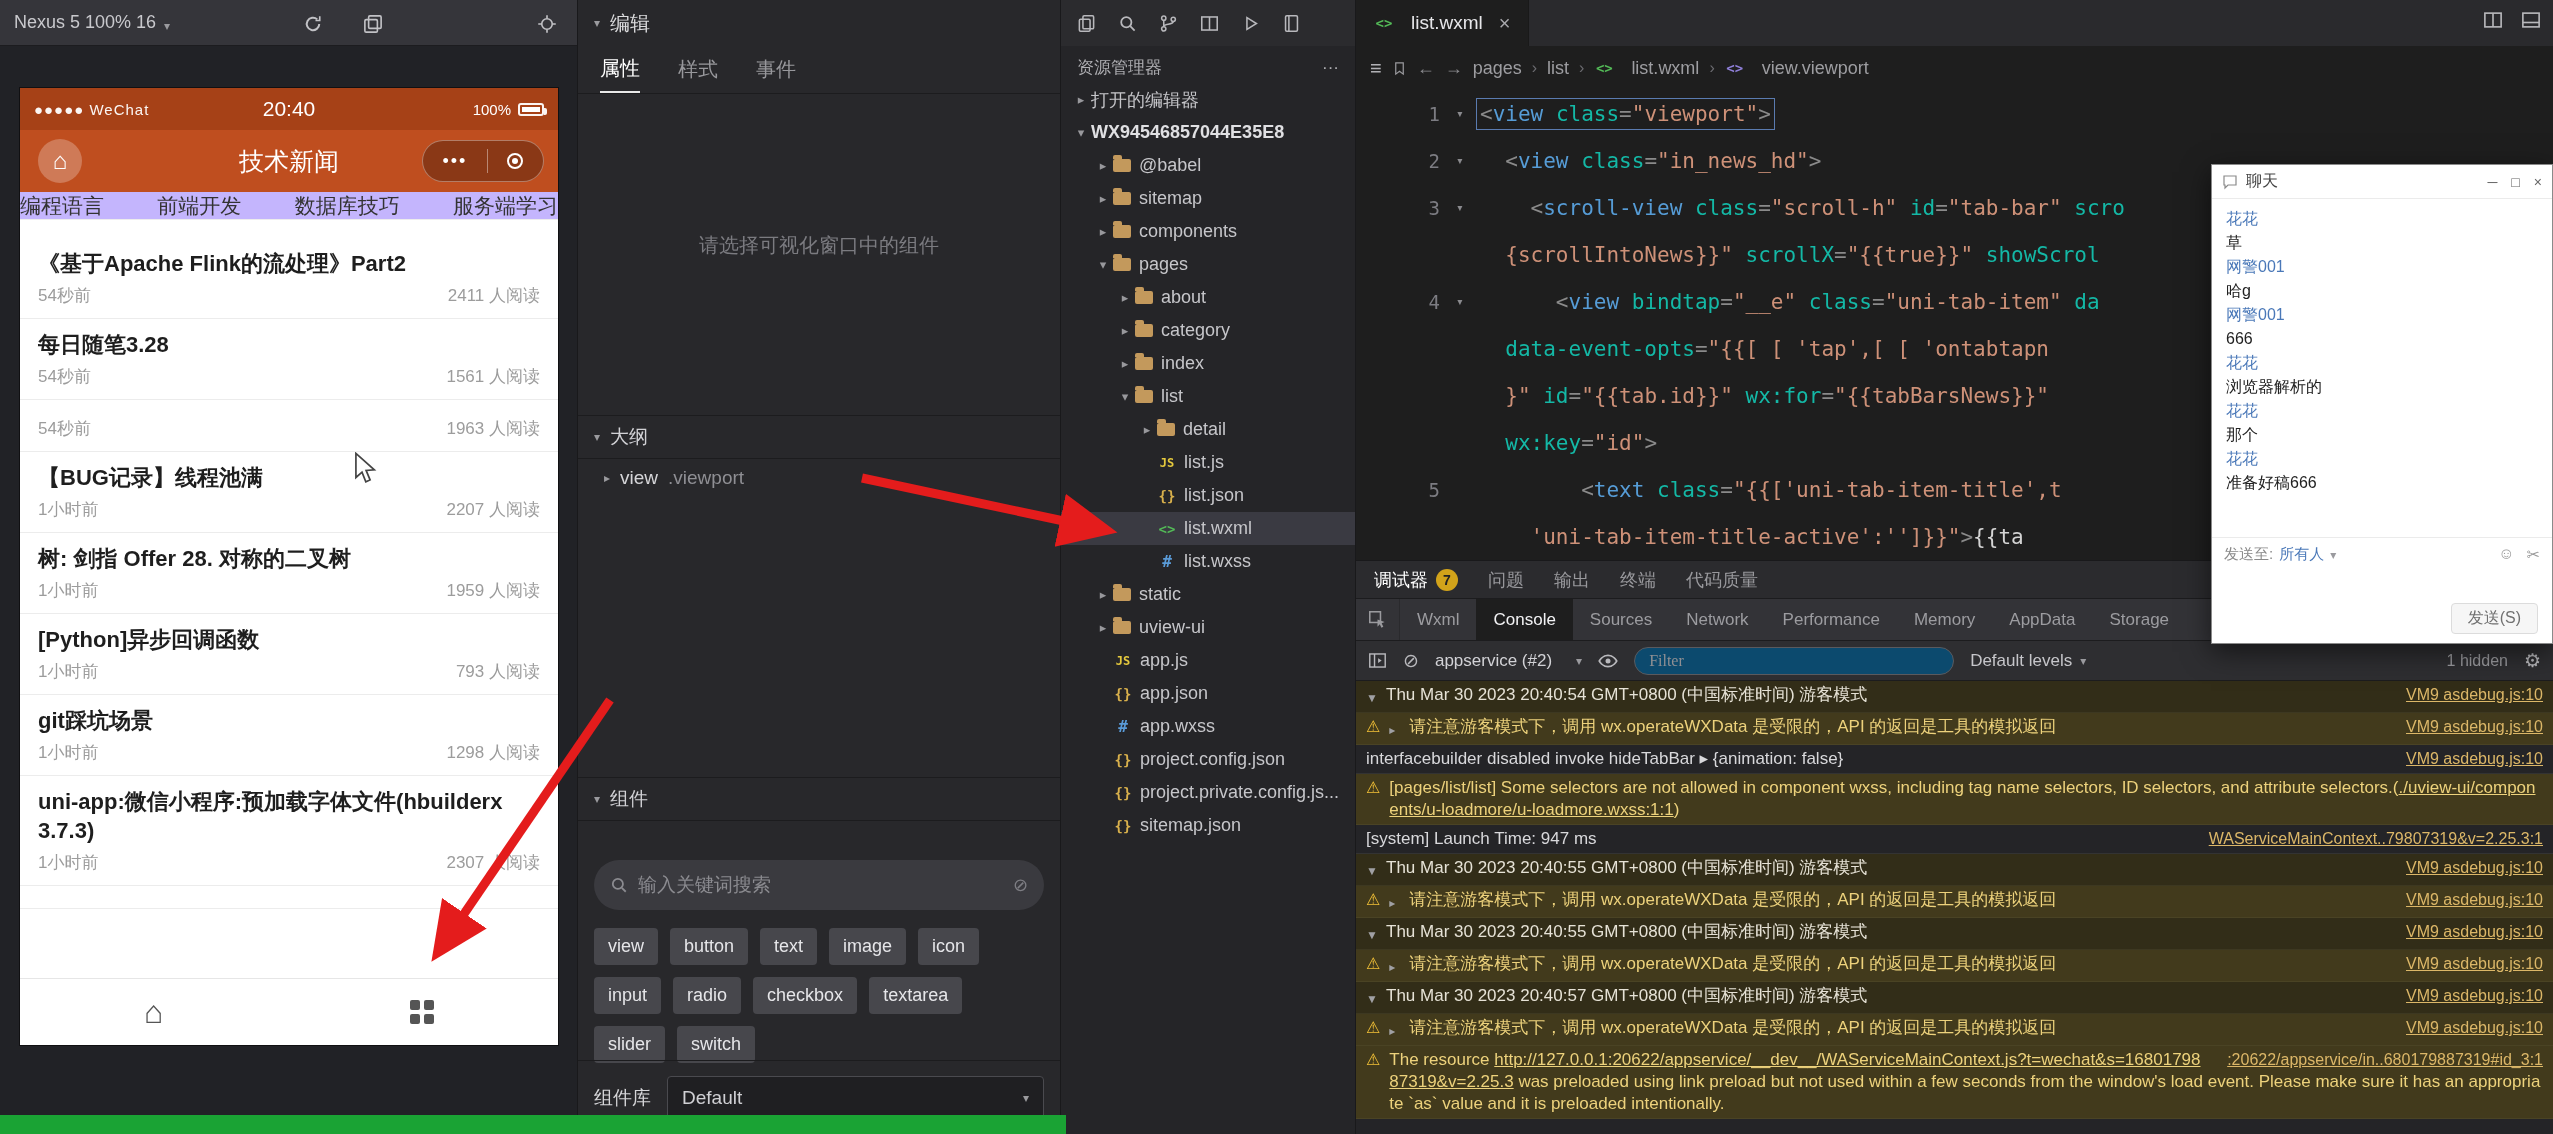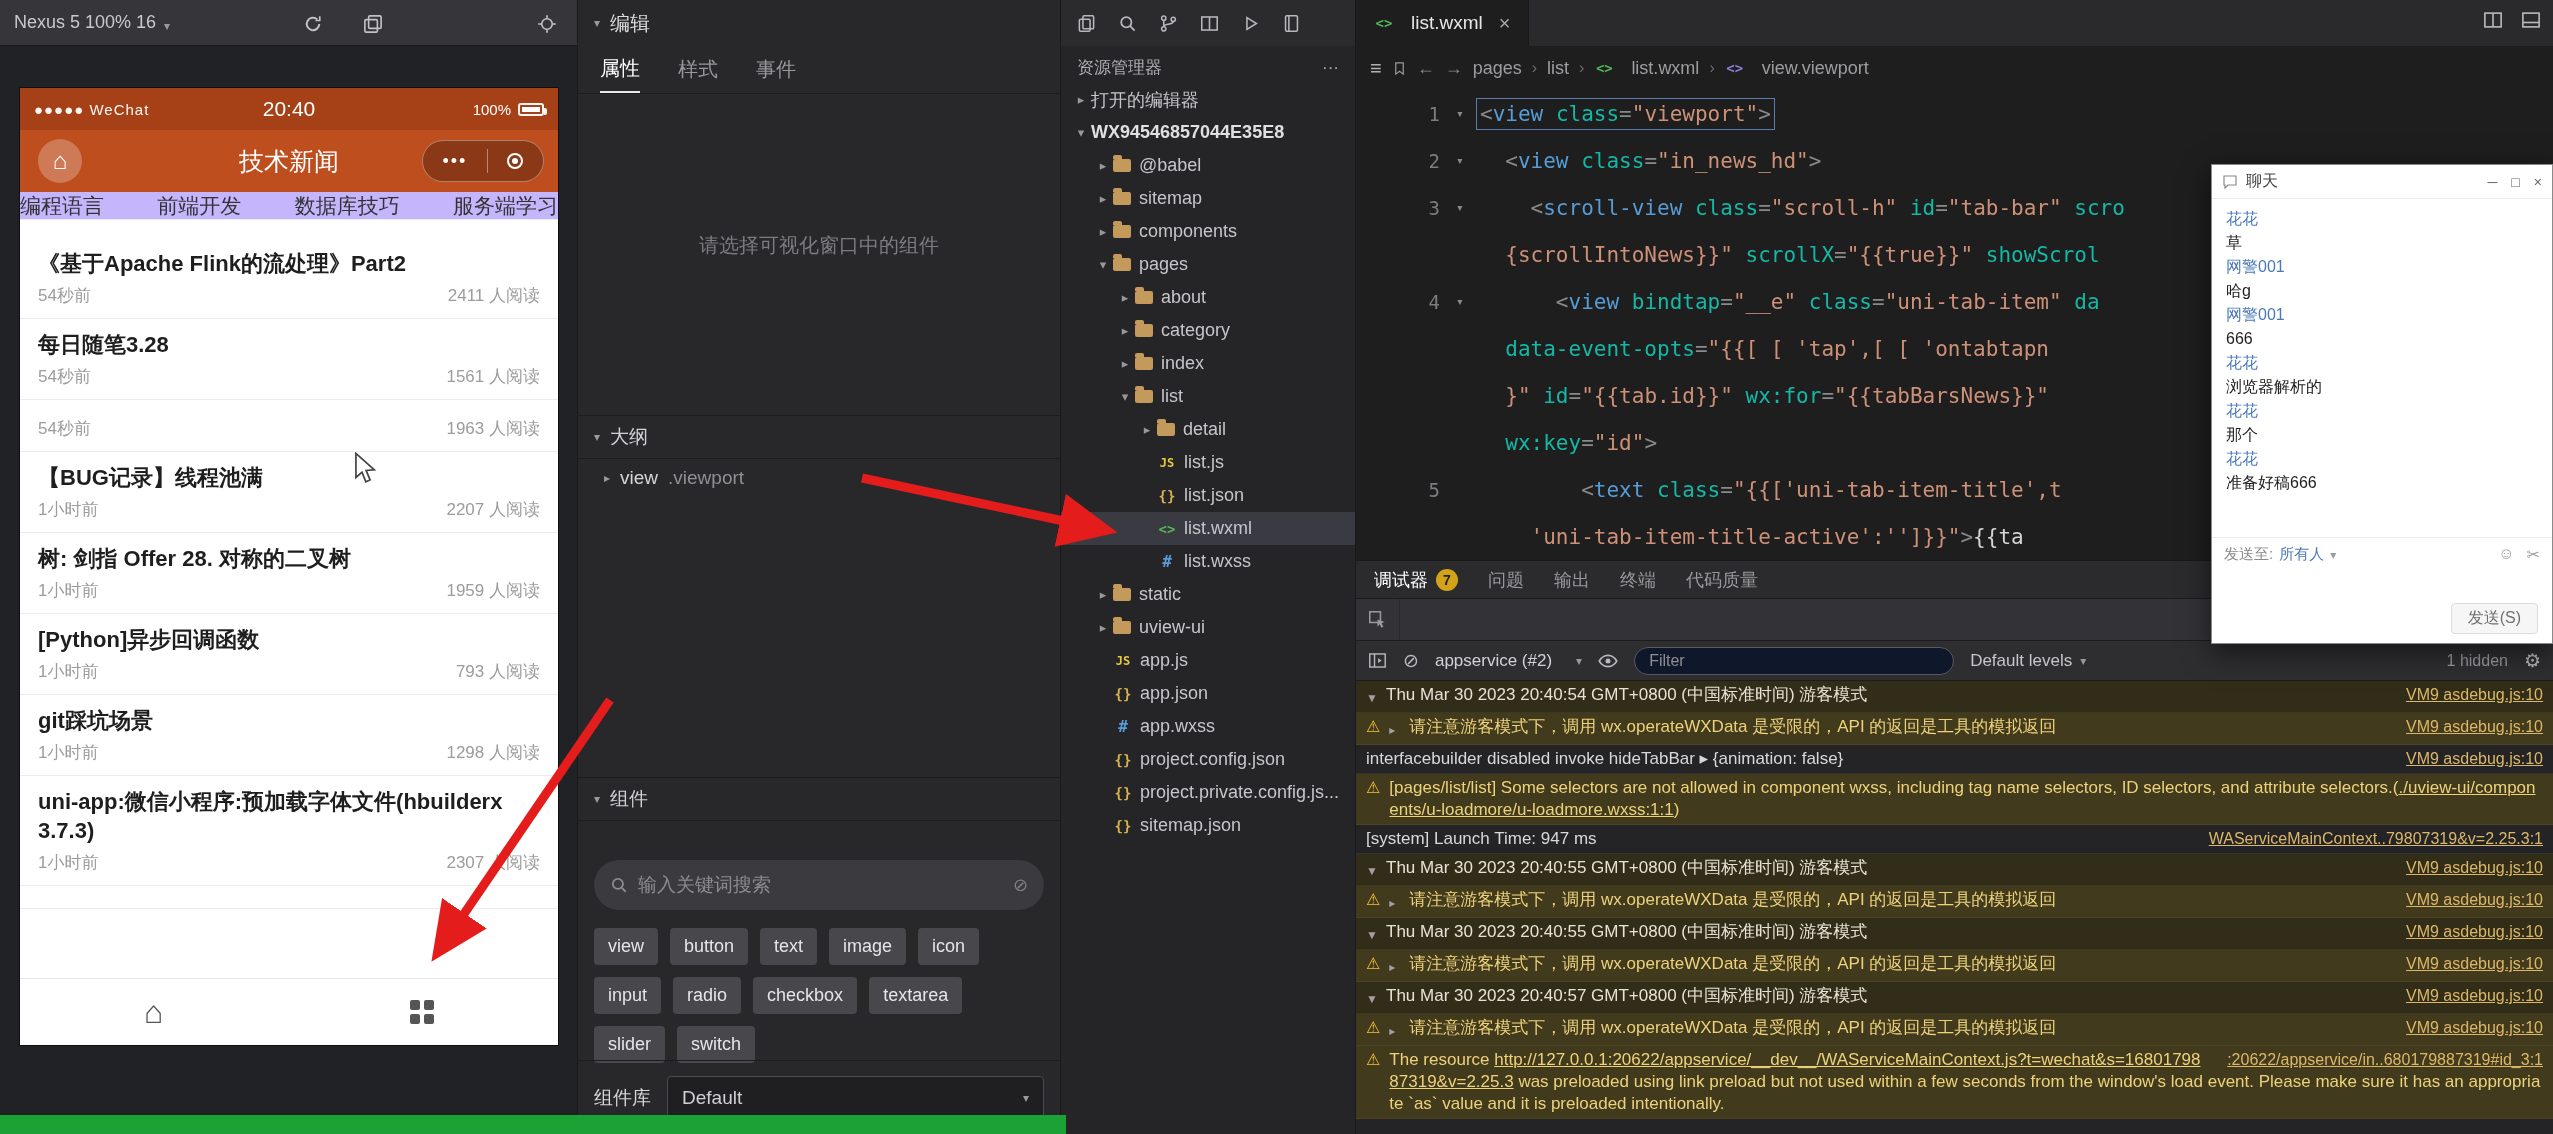--- a/index.html
+++ b/index.html
@@ -98,21 +98,21 @@
   .ptab{display:flex;align-items:center;gap:8px}
   .ptab.active{color:#fff}
   .badge{width:22px;height:22px;border-radius:50%;background:#d2a31a;color:#222;font-size:14px;display:flex;align-items:center;justify-content:center;font-weight:700}
   .dbg-dtabs{height:42px;display:flex;align-items:stretch;background:#333337;border-bottom:1px solid #1c1c1e;font-size:17px;color:#9c9ca0}
   .insp-box{width:44px;display:flex;align-items:center;justify-content:center;border-right:1px solid #2a2a2d}
   .dtab{padding:0 17px;display:flex;align-items:center}
   .dtab.active{background:#1e1e1e;color:#f2f2f4}
   .dbg-toolbar{height:40px;display:flex;align-items:center;gap:16px;padding:0 12px;background:#2e2e31;border-bottom:1px solid #1c1c1e;font-size:17px;color:#c6c6ca}
   .tool-ic{display:flex;align-items:center;color:#b9b9bd;font-size:19px}
   .ctx{display:flex;align-items:center;gap:24px;color:#d2d2d6}
-  .filter{width:320px;height:28px;border-radius:14px;background:#0f172a;border:1px solid #5a5a5e;color:#9a9a9e;font-size:16px;padding:0 14px;outline:0;font-family:Liberation Sans, sans-serif}
+  .filter{width:320px;height:28px;border-radius:14px;background:#0c4a6e;border:1px solid #5a5a5e;color:#9a9a9e;font-size:16px;padding:0 14px;outline:0;font-family:Liberation Serif, serif}
   .filter::placeholder{color:#8f8f93}
   .levels{display:flex;align-items:center;gap:8px;color:#c6c6ca}
   .spacer{flex:1}
   .hidden-lbl{color:#9a9a9e;font-size:16px}
   .console{position:absolute;top:120px;left:0;right:0;bottom:0;overflow:hidden;font-size:17px;background:#242427}
   .crow{display:flex;align-items:flex-start;padding:3px 10px;line-height:22px;border-bottom:1px solid rgba(110,110,80,.18)}
   .crow.group{background:#322d18;color:#e6e2d6}
   .crow.warn,.crow.warnblock{background:#423a1c;color:#edd27c}
   .crow.log{color:#d8d8db;border-bottom:1px solid #333}
   .crow .caret{width:20px;flex:none;color:#a0a0a4;font-size:12px;padding-top:3px}
@@ -559,20 +559,30 @@
           <span>代码质量</span>
         </span>
       </div>
     <div class="dbg-dtabs">
       <span class="insp-box">
         <svg class="ic" viewBox="0 0 16 16" width="19" height="19">
             <rect x="1.5" y="1.5" width="9" height="9" fill="none" stroke="#9a9a9e" stroke-width="1.3"></rect>
             <path d="M8 8l6 2.2-2.5 1 1.4 3-1.6.8-1.4-3L8 14z" fill="#9a9a9e"></path>
           </svg>
       </span>
+      <span style="display:flex">
+          <span class="dtab">Wxml</span>
+          <span class="dtab active">Console</span>
+          <span class="dtab">Sources</span>
+          <span class="dtab">Network</span>
+          <span class="dtab">Performance</span>
+          <span class="dtab">Memory</span>
+          <span class="dtab">AppData</span>
+          <span class="dtab">Storage</span>
+        </span>
     </div>
     <div class="dbg-toolbar">
       <span class="tool-ic">
         <svg class="ic" viewBox="0 0 16 16" width="19" height="19" fill="none" stroke="#b9b9bd" stroke-width="1.2">
             <rect x="1.5" y="2.5" width="13" height="11"></rect>
             <line x1="5.5" y1="2.5" x2="5.5" y2="13.5"></line>
             <path d="M8.5 6l3 2-3 2z" fill="#b9b9bd" stroke="none"></path>
           </svg>
       </span>
       <span class="tool-ic">⊘</span>

